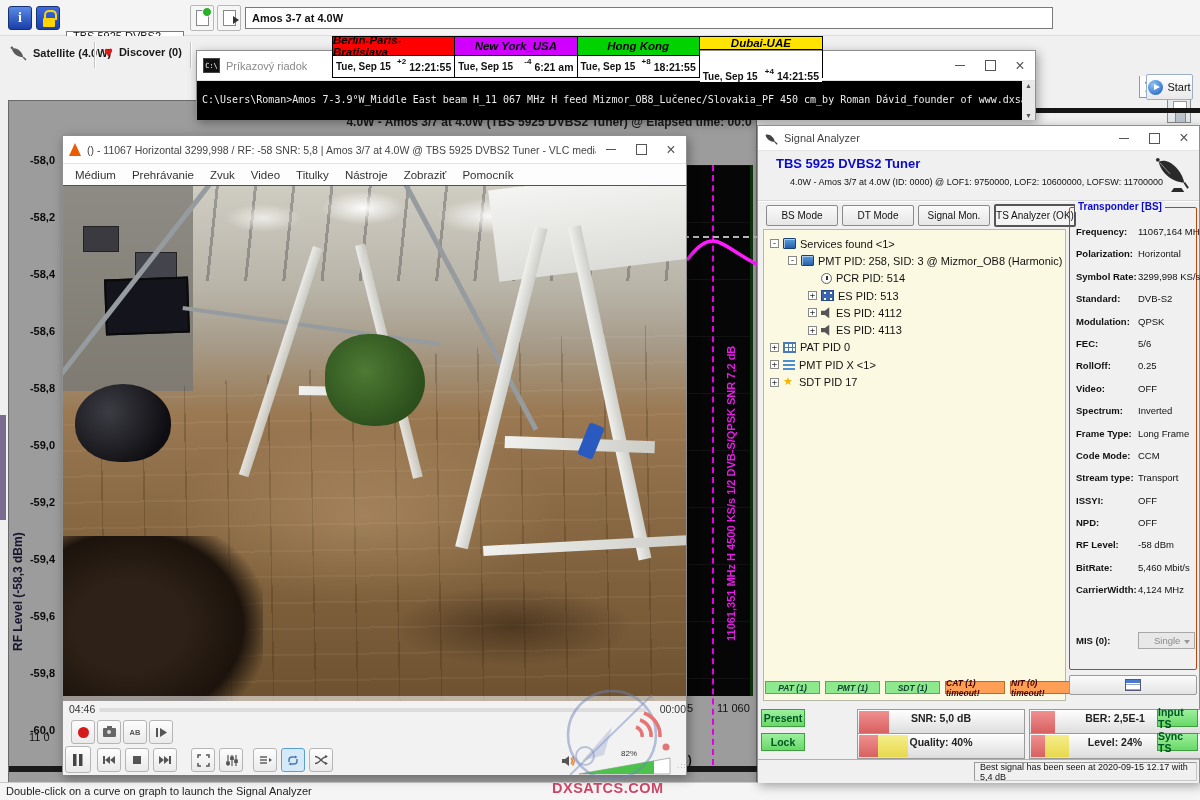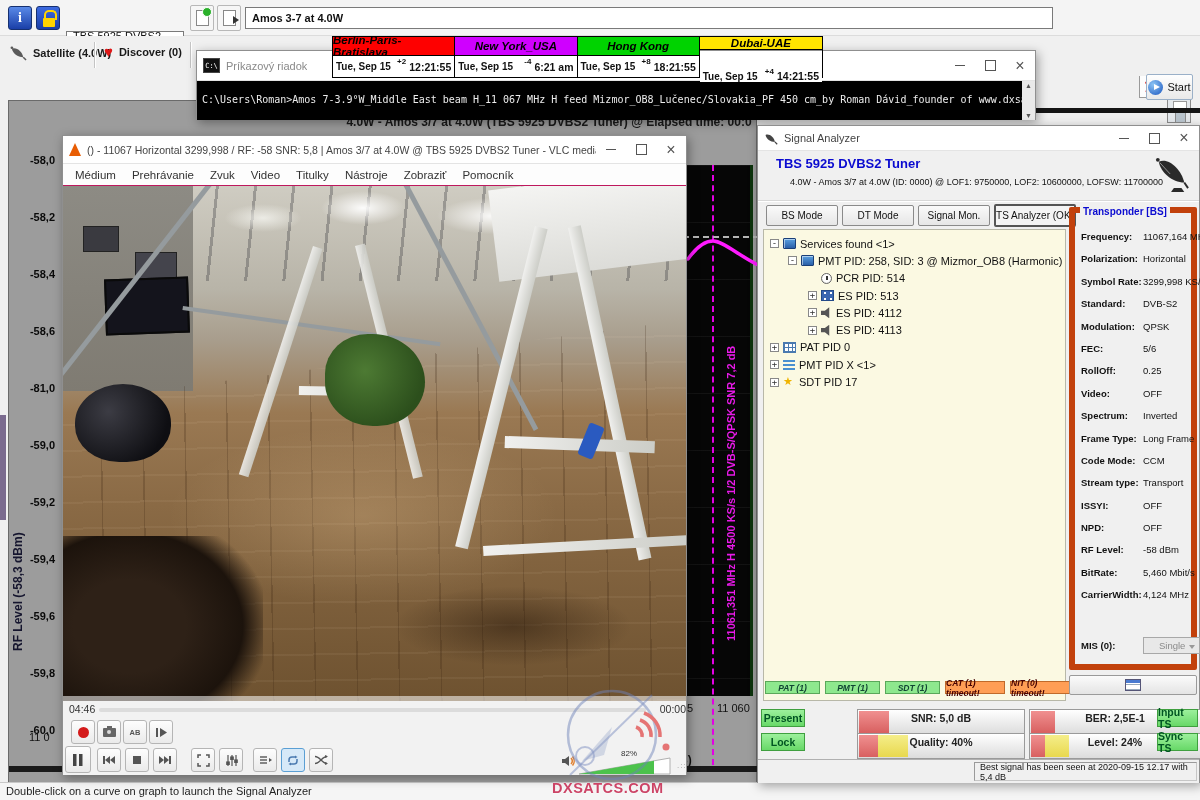--- a/index.html
+++ b/index.html
@@ -178,21 +178,21 @@
   .ti-grid{background:#fff;border:1px solid #4a7ab0;
      background-image:linear-gradient(#4a7ab0 1px,transparent 1px),linear-gradient(90deg,#4a7ab0 1px,transparent 1px);background-size:4px 4px;}
   .ti-list{width:12px;height:10px;background:repeating-linear-gradient(180deg,#4a90d0 0 2px,transparent 2px 4px);}
   .ti-star{position:relative;width:12px;height:12px;}
   .ti-star::before{content:"★";color:#f0b400;font-size:11px;line-height:11px;position:absolute;left:0;top:0;}
   #chips{left:7px;top:555px;display:flex;gap:5px;}
   .chip{height:13px;display:flex;align-items:center;justify-content:center;
         font-size:8.5px;font-weight:bold;font-style:italic;border:1px solid;}
   .chip-ok{width:55px;background:#8ee88e;border-color:#5aa85a;color:#143;}
   .chip-to{width:60px;background:#ff9e55;border-color:#c06a2a;color:#400;}
-  .groupbox{left:311px;top:81px;width:128px;height:463px;border:6px solid #c2410c;border-radius:2px;}
+  .groupbox{left:311px;top:81px;width:128px;height:463px;border:1px solid #c2410c;border-radius:2px;}
   .legend{position:absolute;top:-7px;left:5px;background:#f0f0f0;padding:0 3px;color:#0b0bd0;font-size:10px;font-weight:bold;}
   .t-rows{position:absolute;left:6px;right:2px;top:18px;}
   .t-row{display:flex;height:22.4px;align-items:flex-start;}
   .t-lab{width:62px;flex:0 0 auto;font-weight:bold;font-size:9.5px;}
   .t-val{font-size:9.5px;white-space:nowrap;}
   #mis-row{position:absolute;left:6px;top:424px;width:116px;display:flex;align-items:center;}
   .mini-select{margin-left:auto;width:58px;background:#e8e8e8;border:1px solid #a8a8a8;color:#8a8a8a;
                font-size:9.5px;padding:2px 14px 2px 15px;position:relative;}
   .mini-select::after{content:"";position:absolute;right:4px;top:7px;border-left:3.5px solid transparent;border-right:3.5px solid transparent;border-top:4px solid #999;}
   #info-btn{left:311px;top:549px;width:128px;height:20px;border:1px solid #9a9a9a;border-radius:2px;
@@ -221,21 +221,21 @@
 
   <div id="spectrum" class="abs">
     <div id="sp-title" class="abs">4.0W - Amos 3/7 at 4.0W (TBS 5925 DVBS2 Tuner) @ Elapsed time: 00:0</div>
     <div id="sp-plot" class="abs"></div>
     <div id="sp-ylabel" class="abs">RF Level (-58,3 dBm)</div>
     <div>
       <span class="ytick" style="top:53px">-58,0</span>
       <span class="ytick" style="top:110px">-58,2</span>
       <span class="ytick" style="top:167px">-58,4</span>
       <span class="ytick" style="top:224px">-58,6</span>
-      <span class="ytick" style="top:281px">-81,0</span>
+      <span class="ytick" style="top:281px">-58,8</span>
       <span class="ytick" style="top:338px">-59,0</span>
       <span class="ytick" style="top:395px">-59,2</span>
       <span class="ytick" style="top:452px">-59,4</span>
       <span class="ytick" style="top:509px">-59,6</span>
       <span class="ytick" style="top:566px">-59,8</span>
       <span class="ytick" style="top:623px">-60,0</span>
     </div>
     <span class="xtick" style="left:20px;top:630px">11 0</span>
     <span class="xtick" style="left:678px;top:601px">5</span>
     <span class="xtick" style="left:708px;top:601px">11 060</span>

